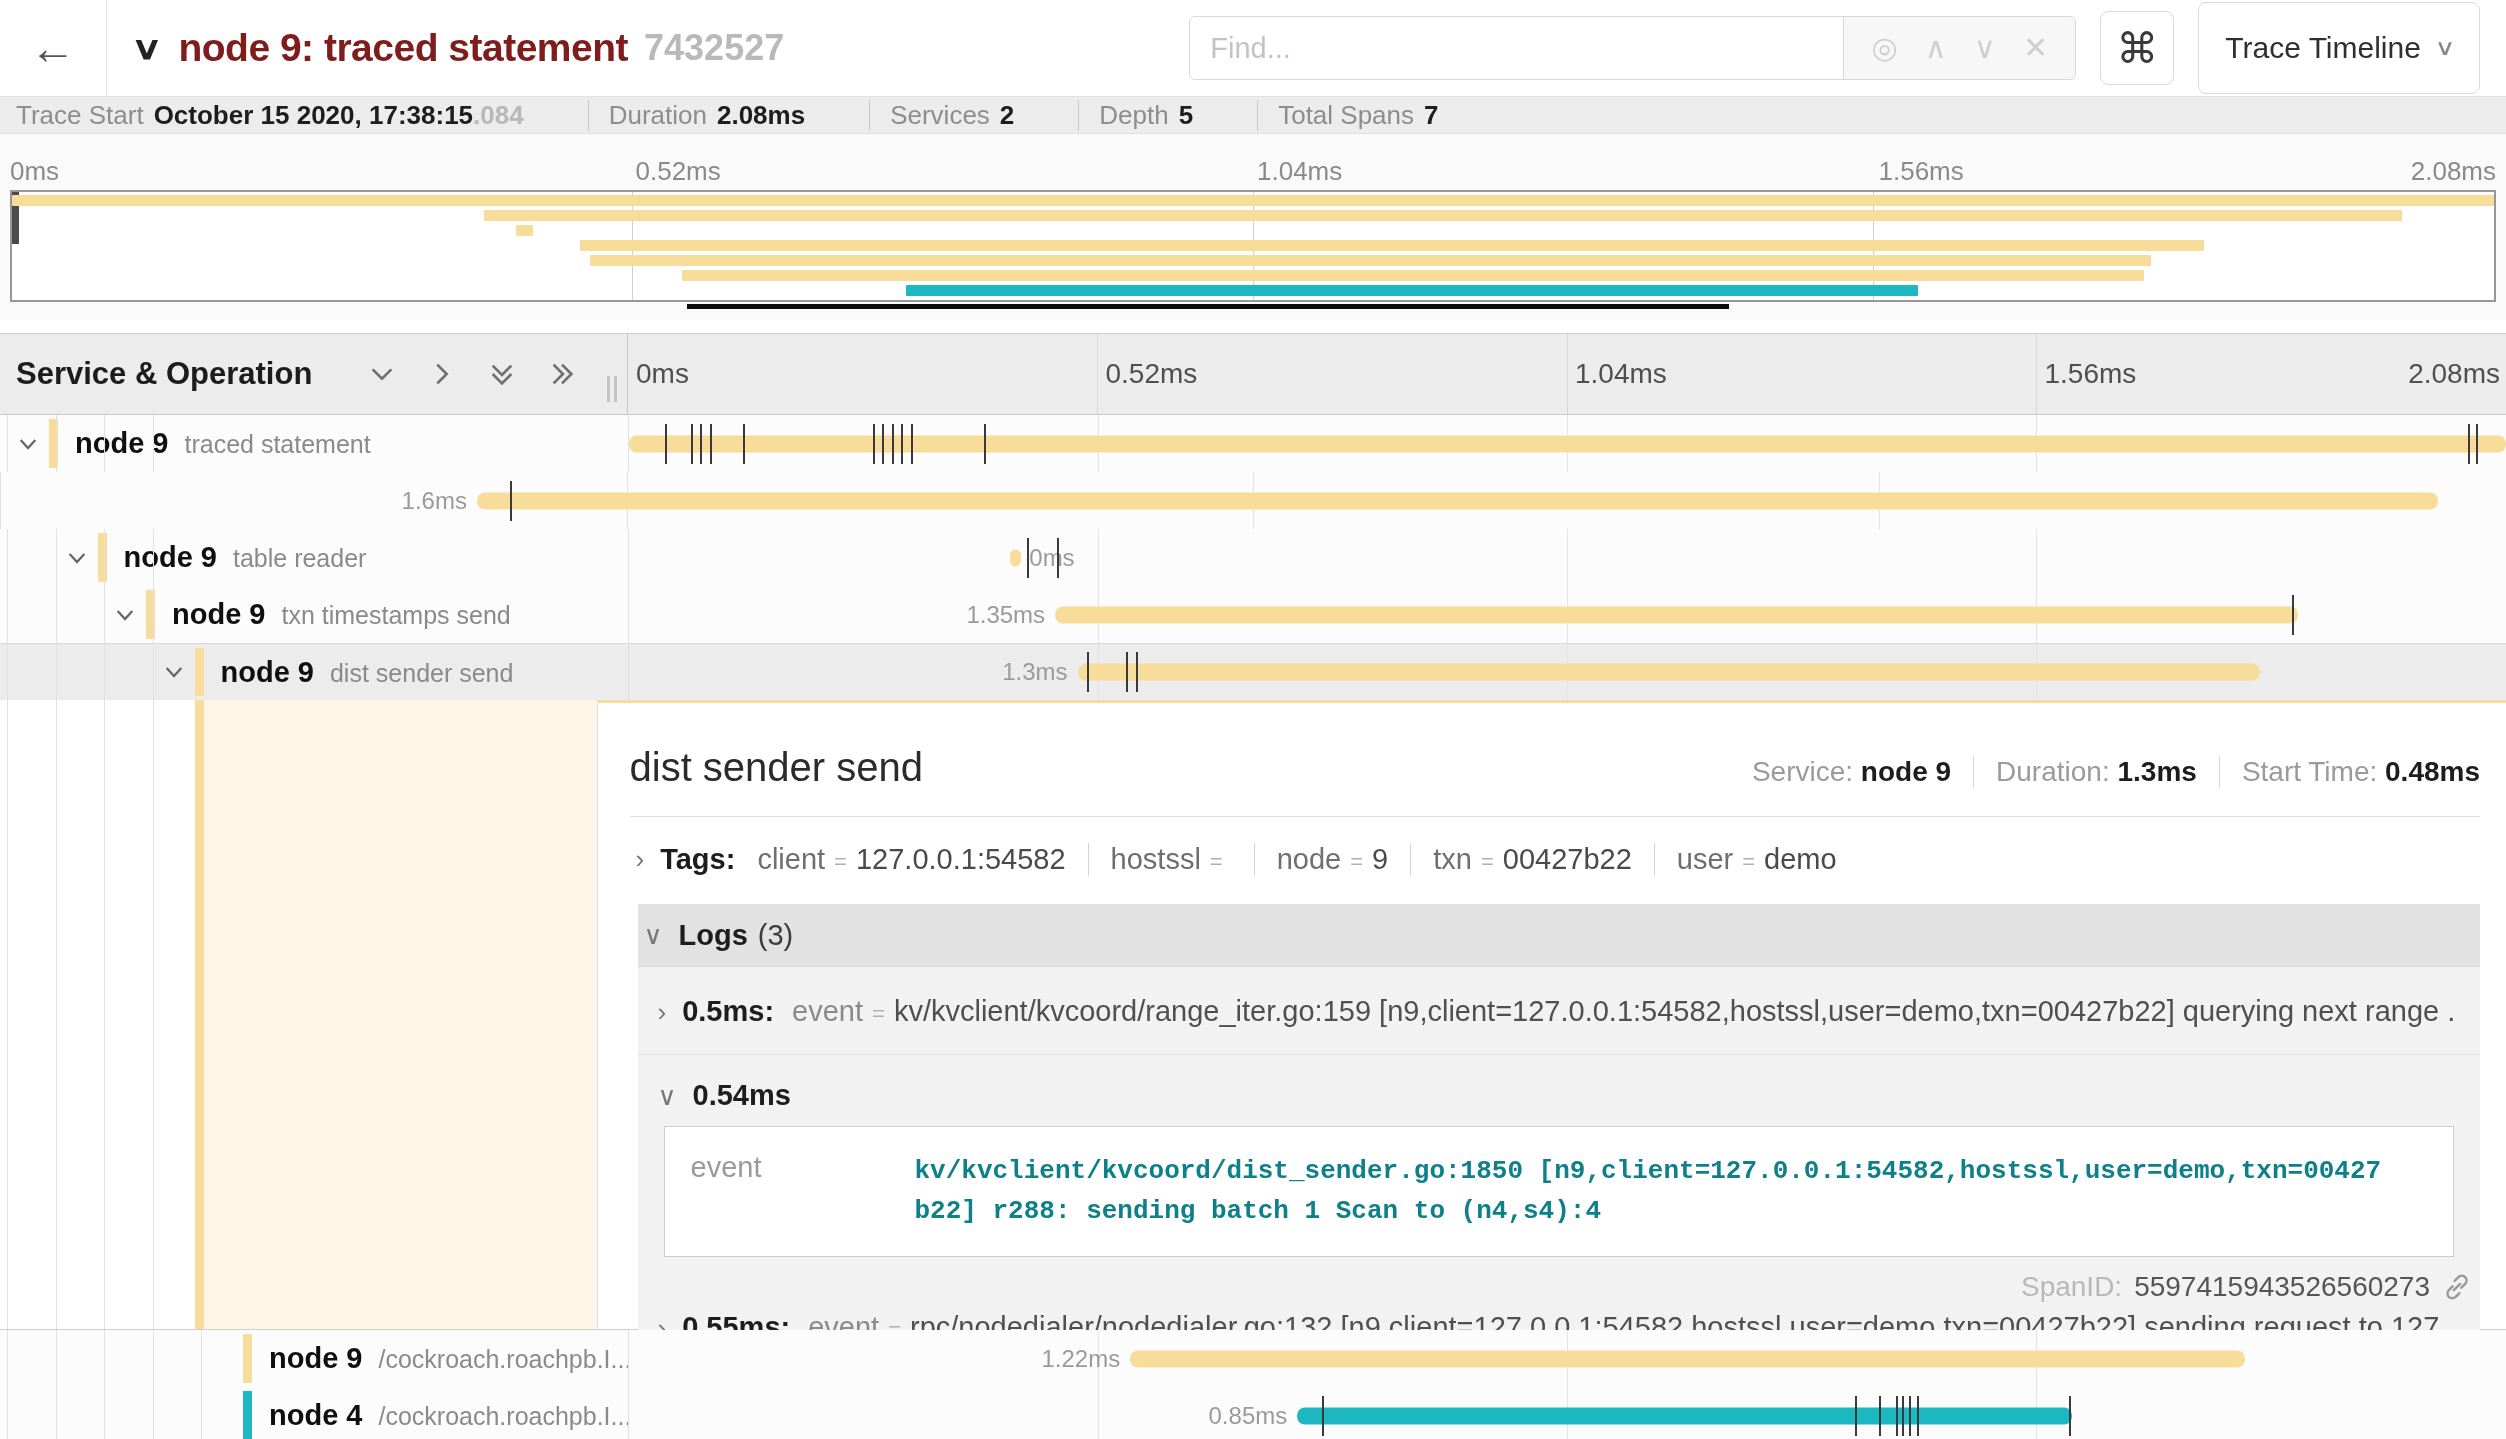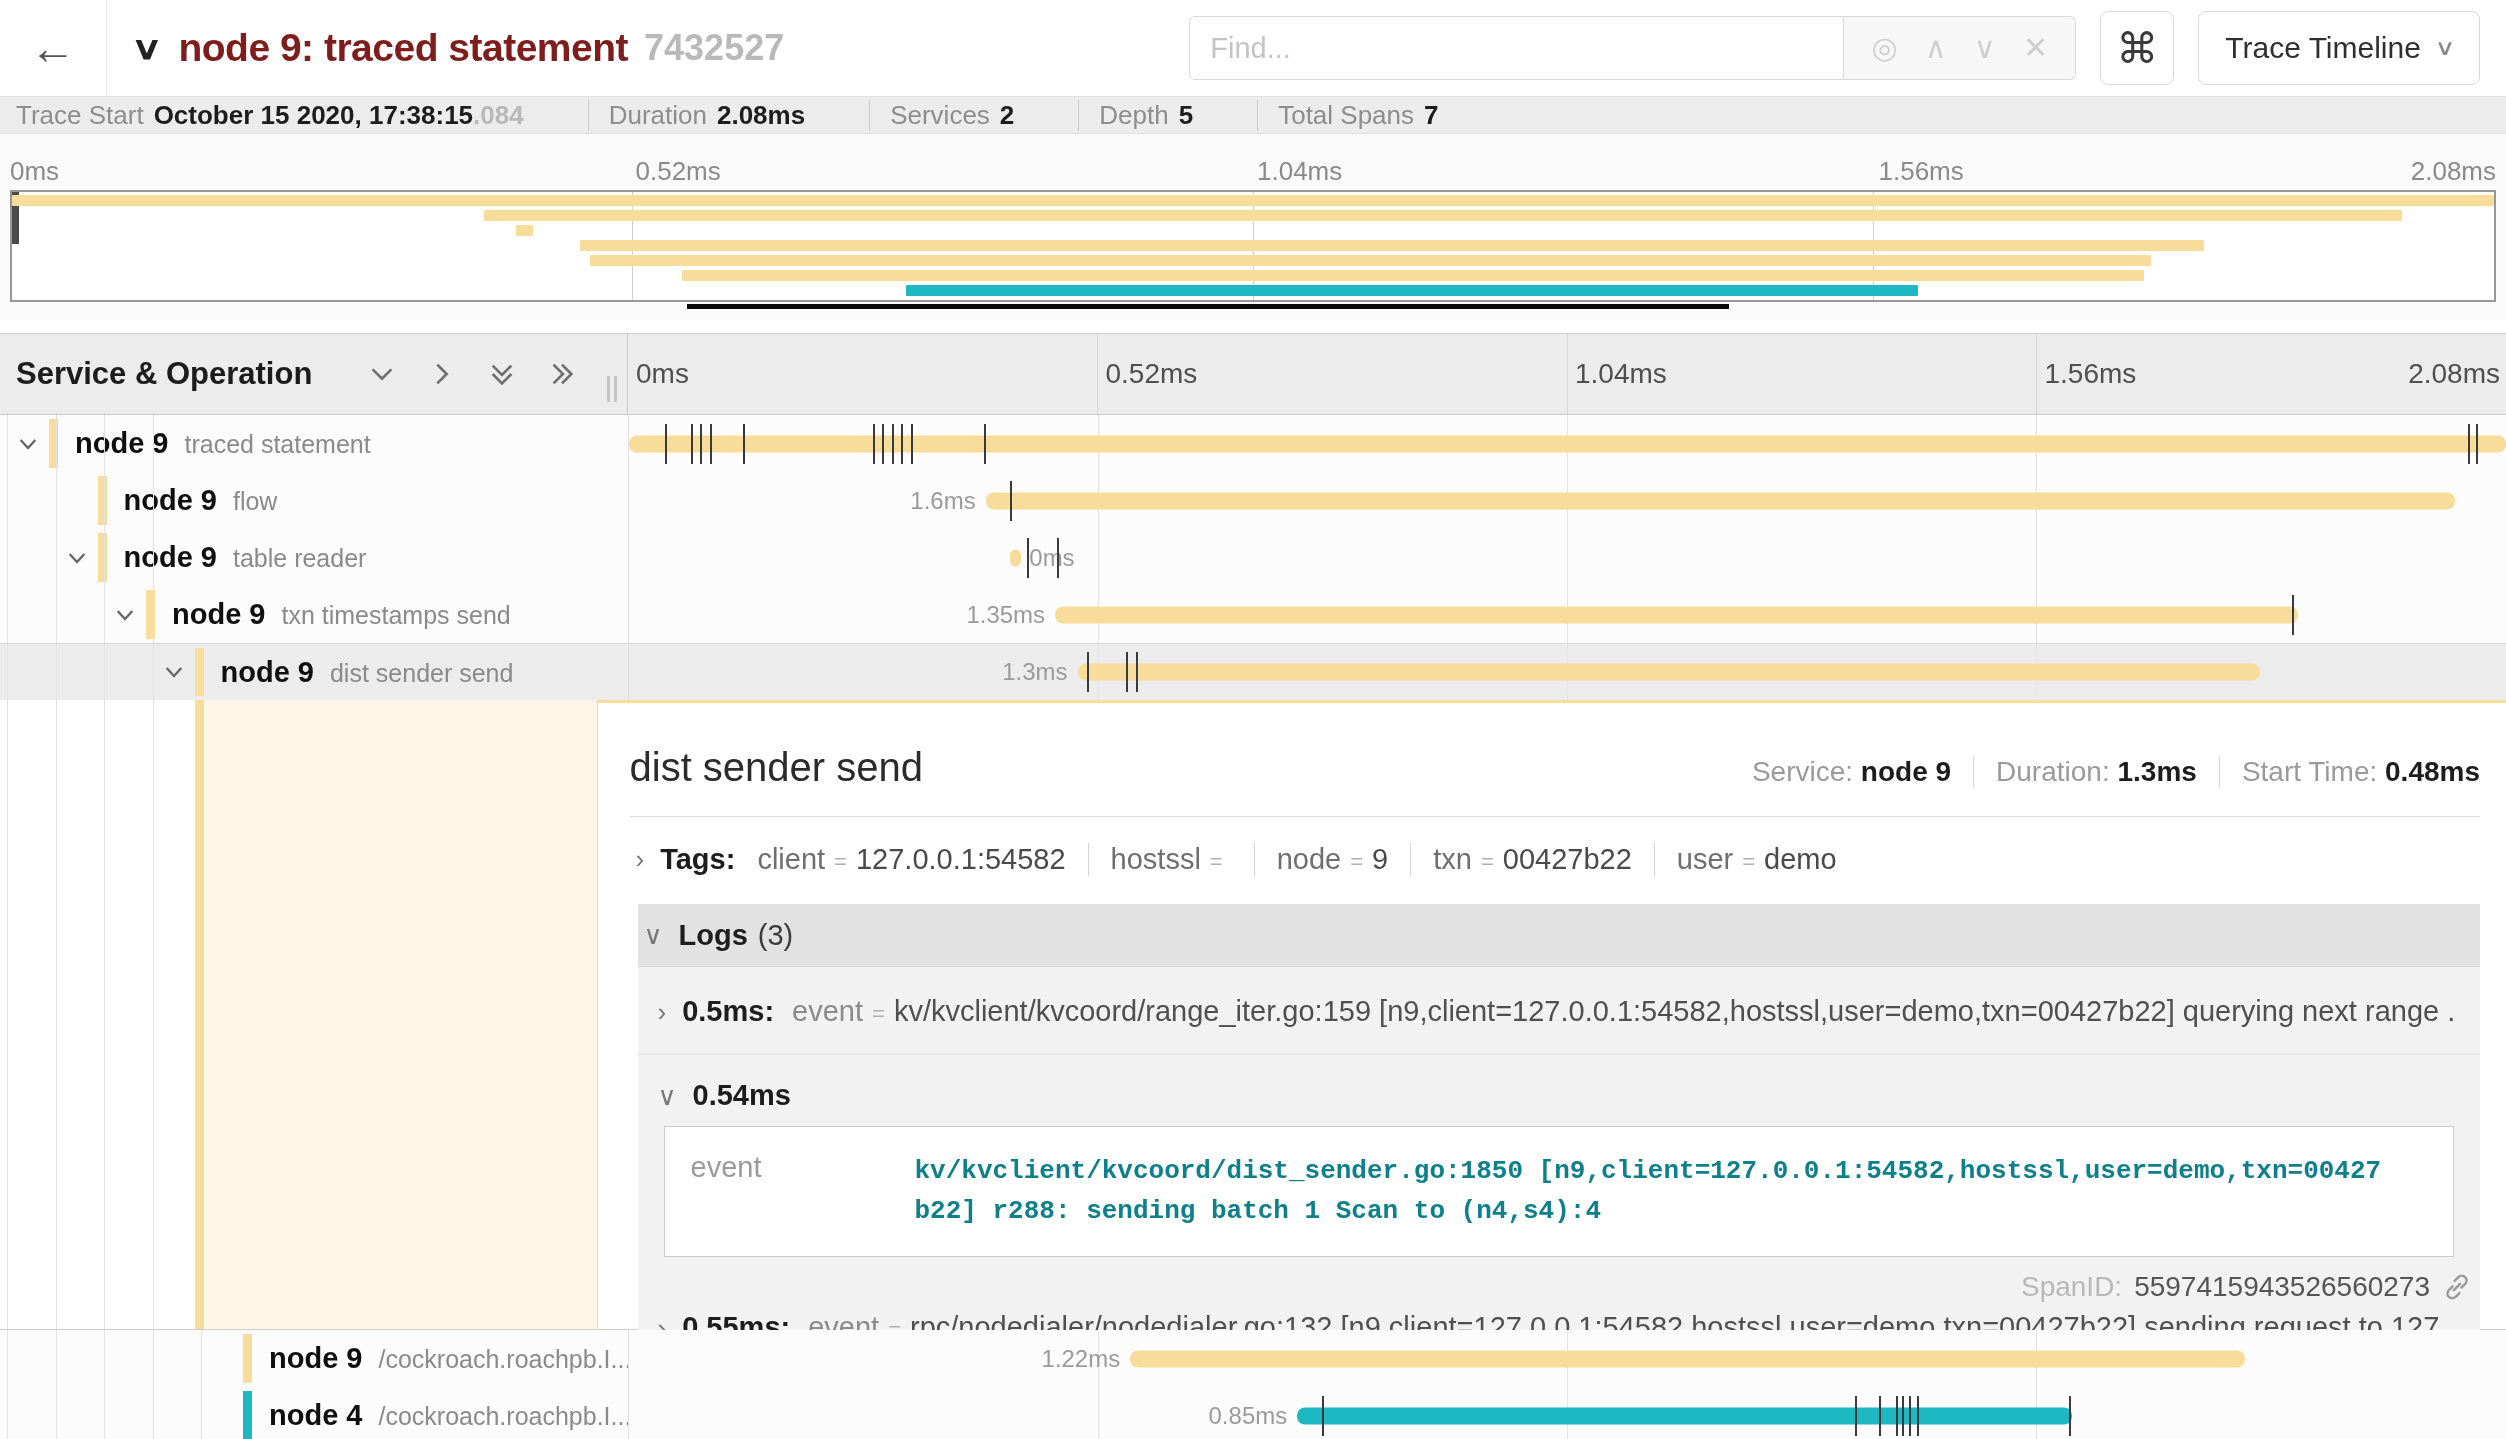--- a/index.html
+++ b/index.html
@@ -18,21 +18,21 @@
   .find-wrap { display:flex; align-items:center; margin-right:26px; }
   .find-input { width:655px; height:64px; border:1px solid #d9d9d9; border-radius:6px 0 0 6px; font-size:29px; padding:0 20px;
                 color:#333; outline:none; font-family:"Liberation Sans",sans-serif; }
   .find-input::placeholder { color:#c3c3c3; }
   .find-buttons { display:flex; align-items:center; justify-content:space-evenly; width:232px; height:64px;
                   border:1px solid #d9d9d9; border-left:none; background:#f7f7f7; border-radius:0 6px 6px 0;
                   color:#cfcfcf; font-size:30px; }
   .find-buttons .fb { cursor:pointer; line-height:1; }
   .kbd-btn { width:74px; height:74px; border:1px solid #d9d9d9; border-radius:8px; margin-left:24px; background:#fff;
              display:flex; align-items:center; justify-content:center; font-size:42px; color:#3a3a3a; cursor:pointer; }
-  .view-btn { height:74px; border:1px solid #d9d9d9; border-radius:8px; margin-left:24px; background:#fff; padding:0 26px;
+  .view-btn { height:92px; border:1px solid #d9d9d9; border-radius:8px; margin-left:24px; background:#fff; padding:0 26px;
               display:flex; align-items:center; gap:16px; font-size:30px; color:#2f2f2f; cursor:pointer; white-space:nowrap; }
   .view-caret { font-size:22px; color:#888; transform:scaleX(1.3); }
 
   
   .info-bar { height:37px; background:#ececec; border-bottom:1px solid #e0e0e0; display:flex; align-items:center;
               padding-left:16px; font-size:26px;gap:36px; }
   .info-item { display:flex; align-items:center; white-space:nowrap; }
   .info-item + .info-item { border-left:1px solid #c9c9c9; margin-left:28px; padding-left:20px; }
   .info-label { color:#8d8d8d; margin-right:10px; }
   .info-value { color:#1d1d1d; font-weight:bold; }
@@ -263,30 +263,20 @@
           <div class="btick" style="left: 13.5%;"></div>
           <div class="btick" style="left: 14%;"></div>
           <div class="btick" style="left: 14.5%;"></div>
           <div class="btick" style="left: 15%;"></div>
           <div class="btick" style="left: 18.9%;"></div>
           <div class="btick" style="left: 98%;"></div>
           <div class="btick" style="left: 98.4%;"></div>
         </div>
     </div>
     <div class="span-row">
-      <div class="row-left">
-        <span class="colorbar" style="left: 97.5px; background: rgb(248, 220, 154);"></span>
-        <span class="row-label" style="margin-left: 123.5px;">
-          <span class="svc">node 9</span><span class="op">flow</span>
-        </span>
-      <div class="guide" style="left: 7px;"></div>
-          <div class="guide" style="left: 55.5px;"></div>
-          <div class="guide" style="left: 104px;"></div>
-          <div class="guide" style="left: 152.5px;"></div>
-        </div>
       <div class="row-right">
           <div class="bar" style="left: 19%; width: max(78.3%, 8px); background: rgb(248, 220, 154);"></div>
           <div class="bar-label" style="right: calc(81% + 10px);">1.6ms</div>
           <div class="btick" style="left: 20.3%;"></div>
         </div>
     </div>
     <div class="span-row">
       <div class="row-left">
         <span class="tree-chevron" style="left: 63.5px;"><svg width="26" height="26" viewBox="0 0 16 16">
               <path d="M3.5 5.5 L8 10.5 L12.5 5.5" stroke="#666" stroke-width="1.4" fill="none"></path>

